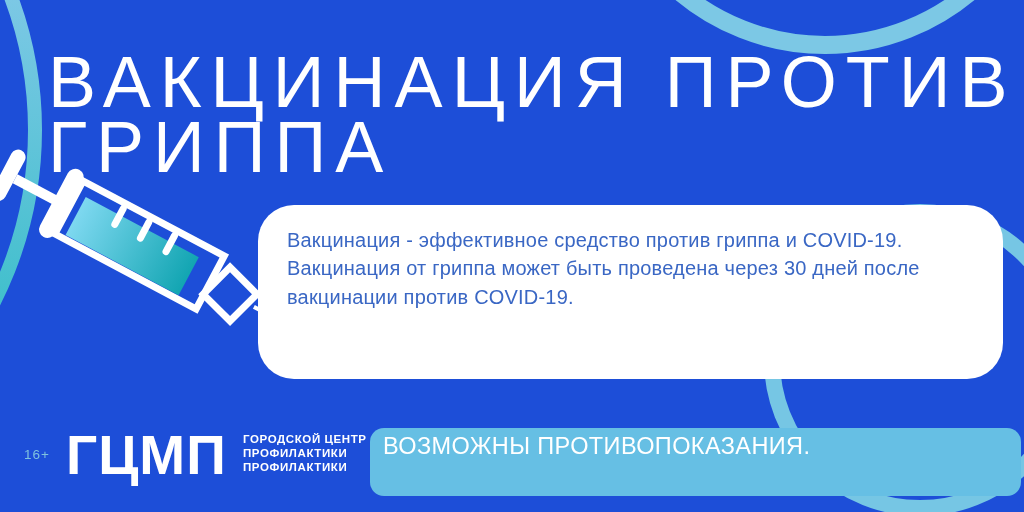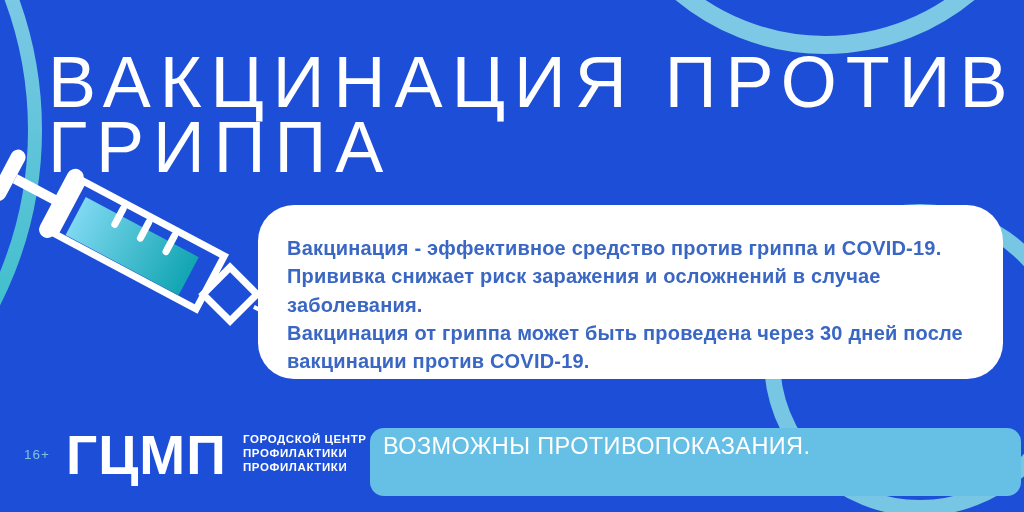--- a/index.html
+++ b/index.html
@@ -11,22 +11,21 @@
   
   .heading{
     position:absolute;left:48px;top:50px;margin:0;
     color:#FFFFFF;font-weight:200;font-size:72px;line-height:65px;
     letter-spacing:9px;text-transform:uppercase;white-space:nowrap;
   }
   
   .card{
     position:absolute;left:258px;top:205px;width:745px;height:174px;
     background:#FFFFFF;border-radius:36px;box-sizing:border-box;
-    padding:29px 24px 0 29px;
-    font-weight:bold;
+    padding:21px 24px 0 29px;
   }
   .card-line{
     color:#3A67C4;font-size:20px;line-height:28.3px;letter-spacing:0.2px;
   }
   
   .disclaimer{
     position:absolute;left:370px;top:428px;width:651px;height:68px;
     background:#66BFE4;border-radius:14px;box-sizing:border-box;
     padding:4px 0 0 13px;
   }
@@ -99,21 +98,20 @@
     </g>
   </svg>
 
   <h1 class="heading">
     <span>ВАКЦИНАЦИЯ ПРОТИВ</span><br>
     <span>ГРИППА</span>
   </h1>
 
   <div class="card">
     <div class="card-line">Вакцинация - эффективное средство против гриппа и COVID-19.</div>
-    <div class="card-line">Прививка снижает риск заражения и осложнений в случае заболевания.</div>
     <div class="card-line">Вакцинация от гриппа может быть проведена через 30 дней после</div>
     <div class="card-line">вакцинации против COVID-19.</div>
   </div>
 
   <div class="disclaimer">
     <div class="disclaimer-line">ВОЗМОЖНЫ ПРОТИВОПОКАЗАНИЯ.</div>
   </div>
 
   <div class="age">16+</div>
   <div class="logo-abbr">ГЦМП</div>

